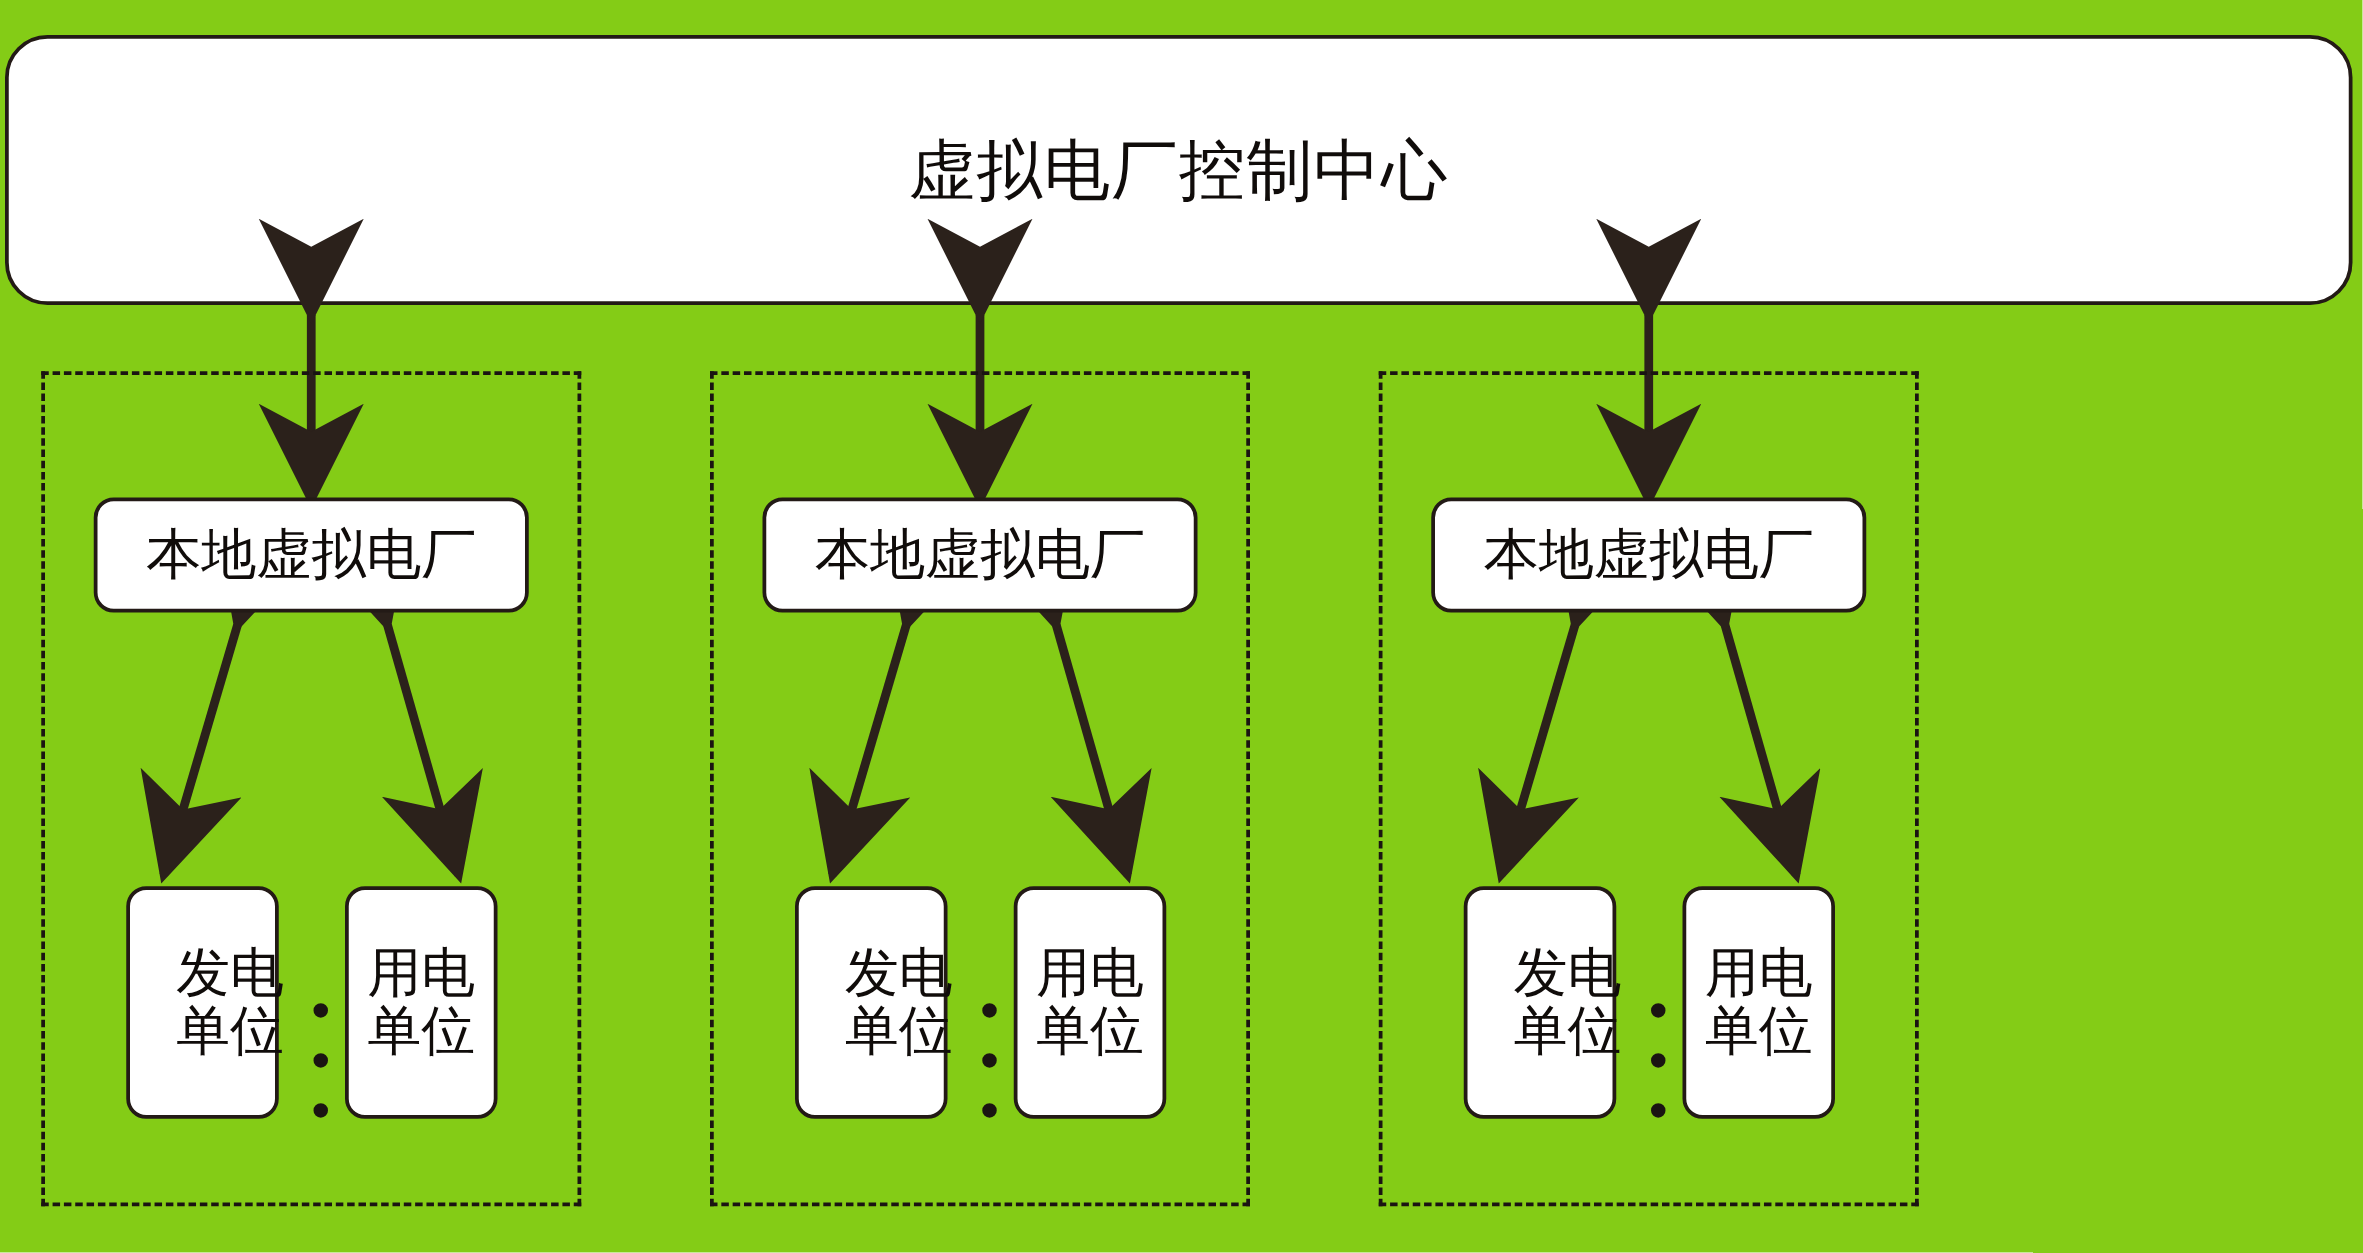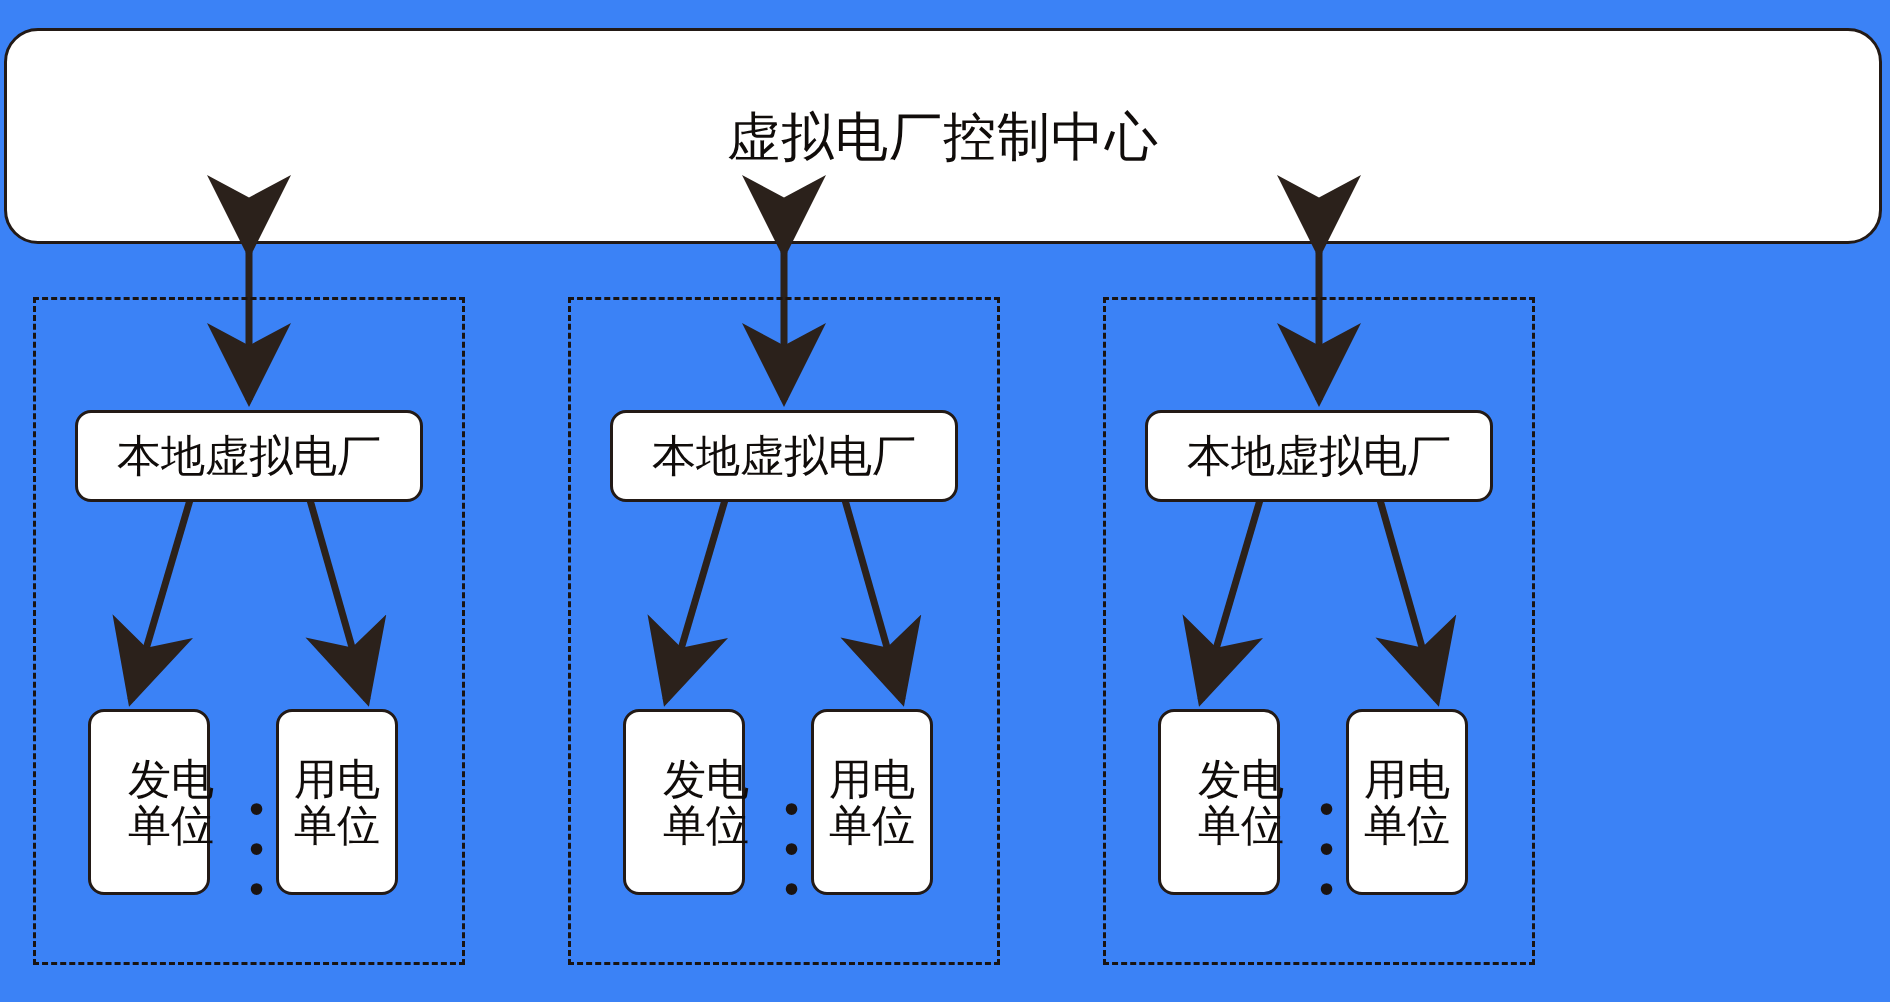--- a/index.html
+++ b/index.html
@@ -9,21 +9,21 @@
     background: #ffffff;
   }
   body {
     font-family: "DejaVu Serif", "Liberation Serif", serif;
     color: #1a1412;
   }
   #canvas {
     position: relative;
     width: 1890px;
     height: 1002px;
-    background: #3b82f6;
+    background: #84cc16;
     overflow: hidden;
   }
 
   
   .control-center {
     position: absolute;
     left: 4px;
     top: 28px;
     width: 1878px;
     height: 216px;
@@ -57,21 +57,21 @@
   .group-3 { left: 1103px; width: 432px; }
 
   
   .group-1 { width: 432px; }
   .group-2 { width: 432px; }
   .group-3 { width: 432px; }
 
   
   .local-vpp {
     position: absolute;
-    top: 110px;               
+    top: 98px;               
     left: 50%;
     transform: translateX(-50%);
     width: 348px;
     height: 92px;
     box-sizing: border-box;
     border: 3px solid #231a16;
     border-radius: 16px;
     background: #ffffff;
     display: flex;
     align-items: center;
@@ -92,21 +92,21 @@
     height: 186px;
     box-sizing: border-box;
     border: 3px solid #231a16;
     border-radius: 16px;
     background: #ffffff;
     display: flex;
     flex-direction: column;
     align-items: center;
     justify-content: center;
   }
-  .unit-gen  { left: 52px; padding-left: 44px; }
+  .unit-gen  { left: 65px; padding-left: 44px; }
   .unit-load { left: 240px; }
   .unit-line {
     font-size: 43px;
     line-height: 1.08;
     white-space: nowrap;
     color: #100c0a;
   }
 
   
   .ellipsis {

